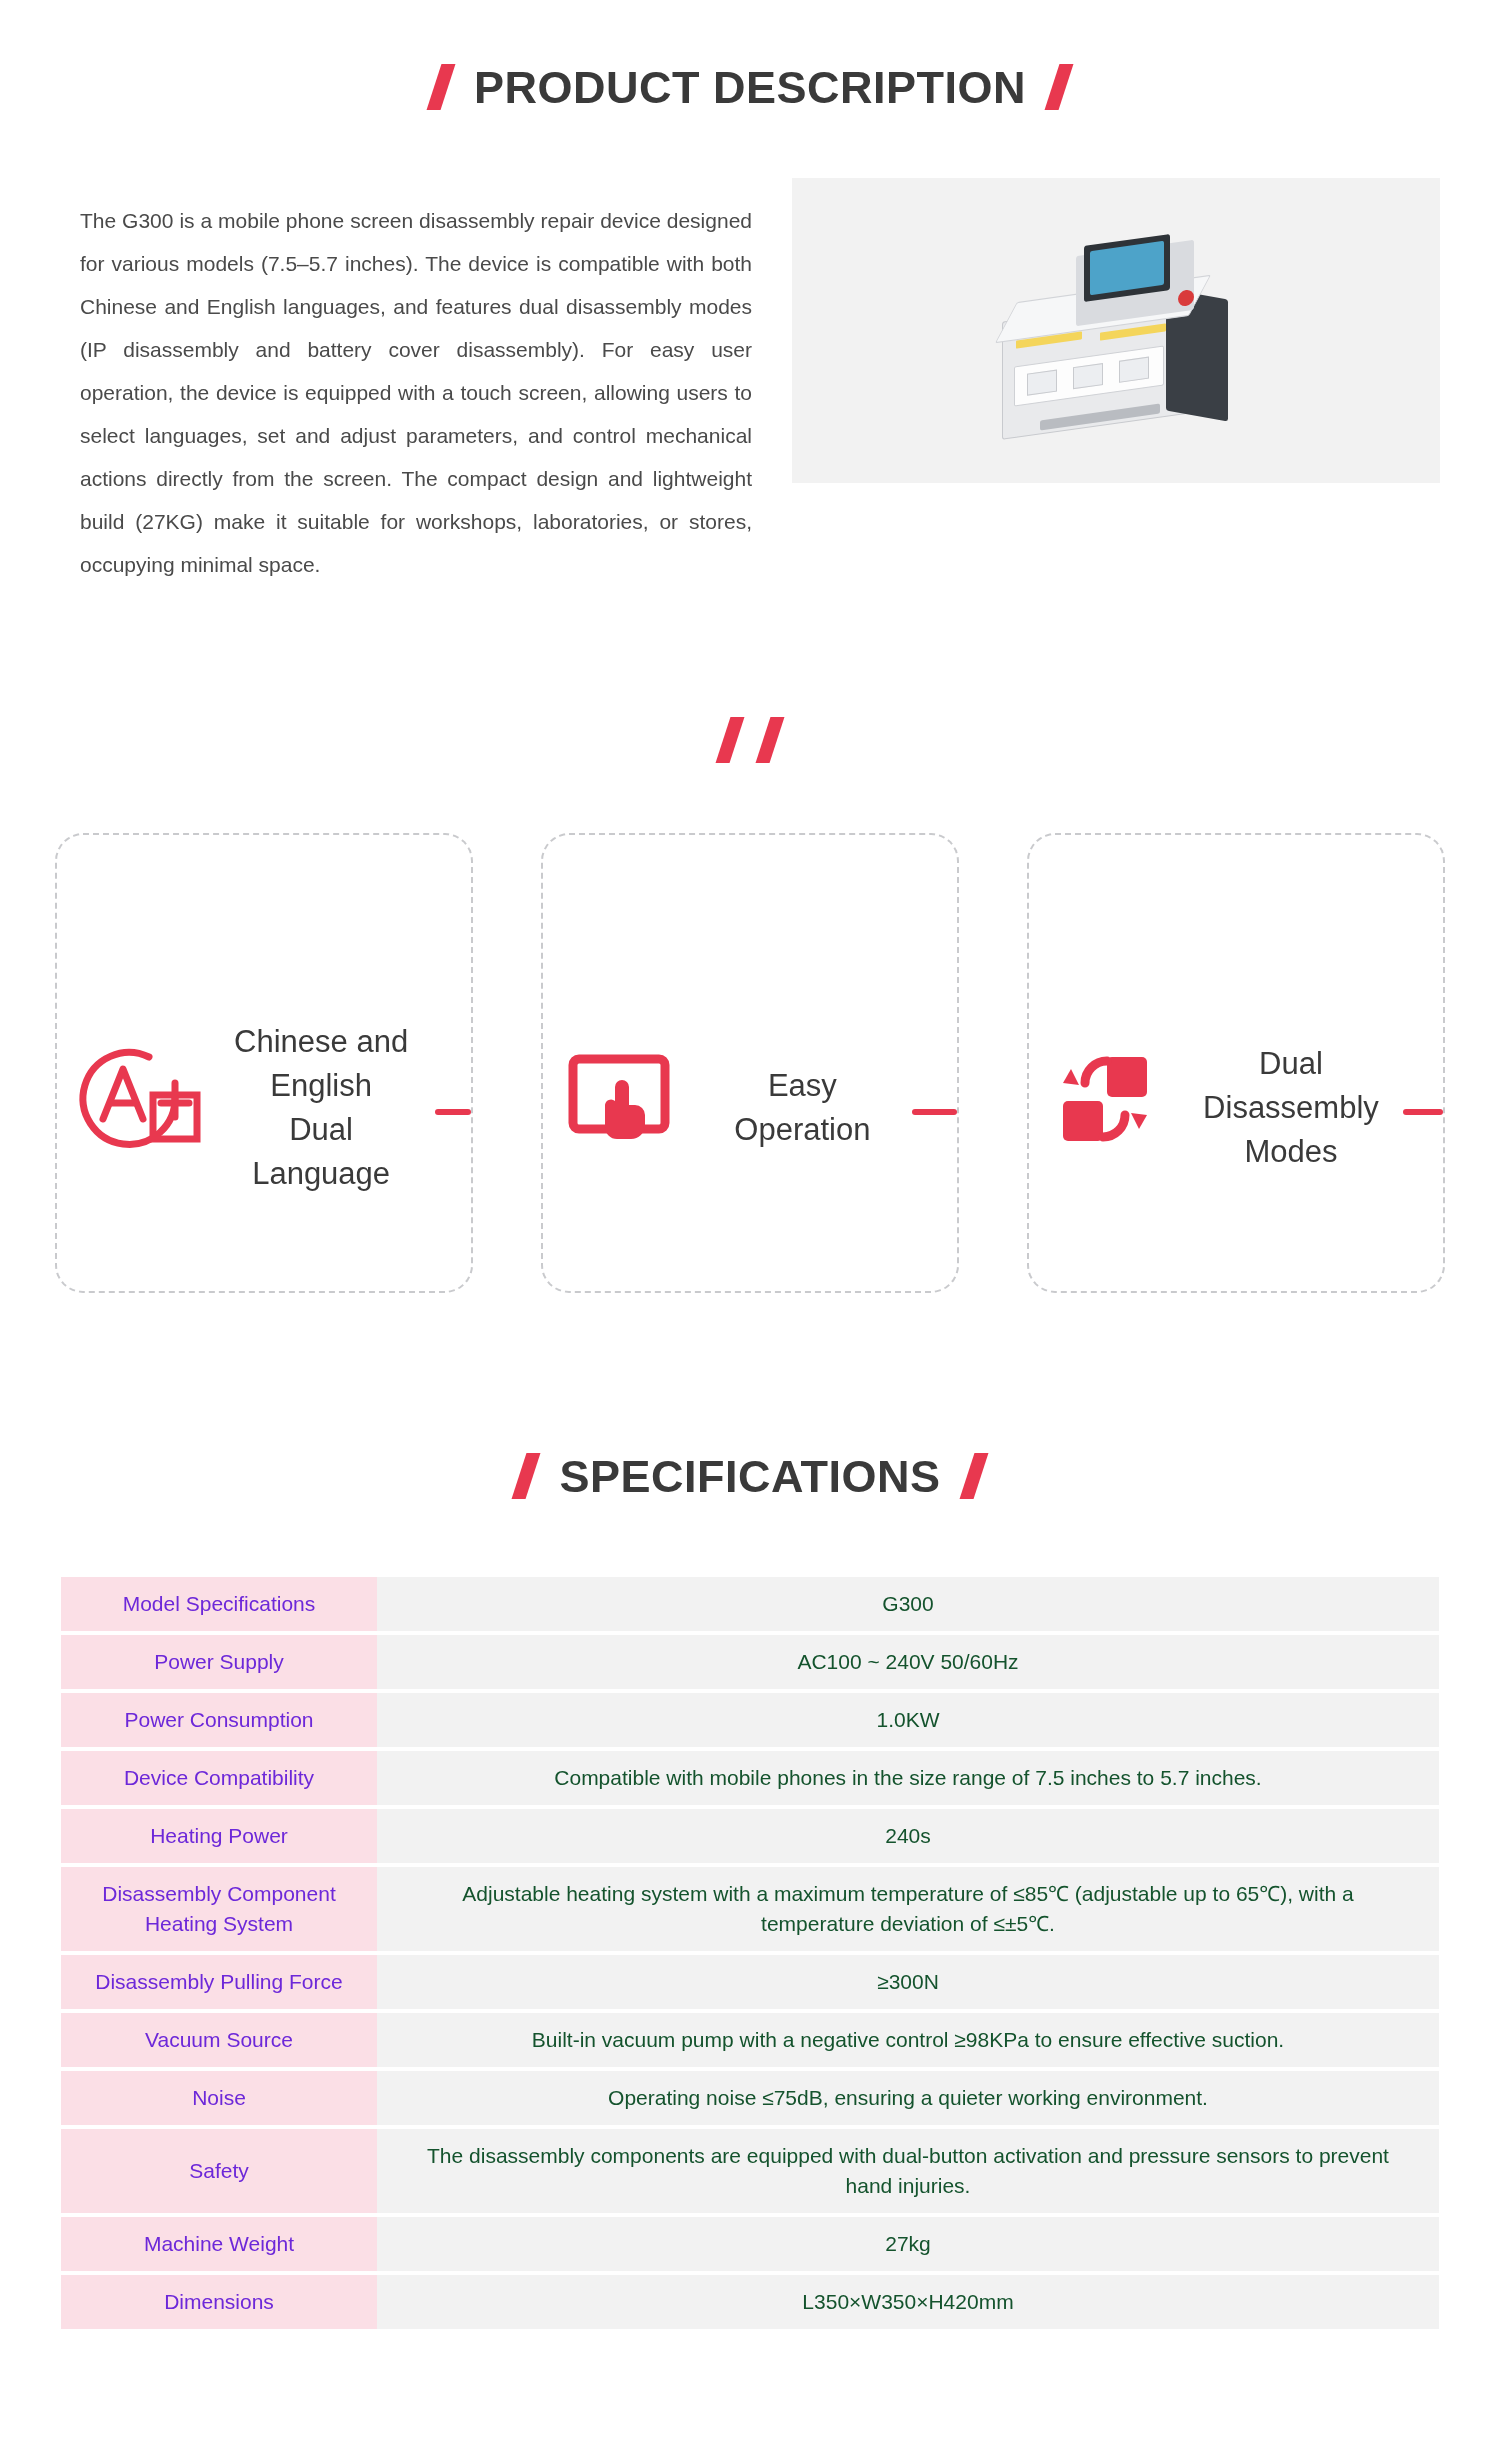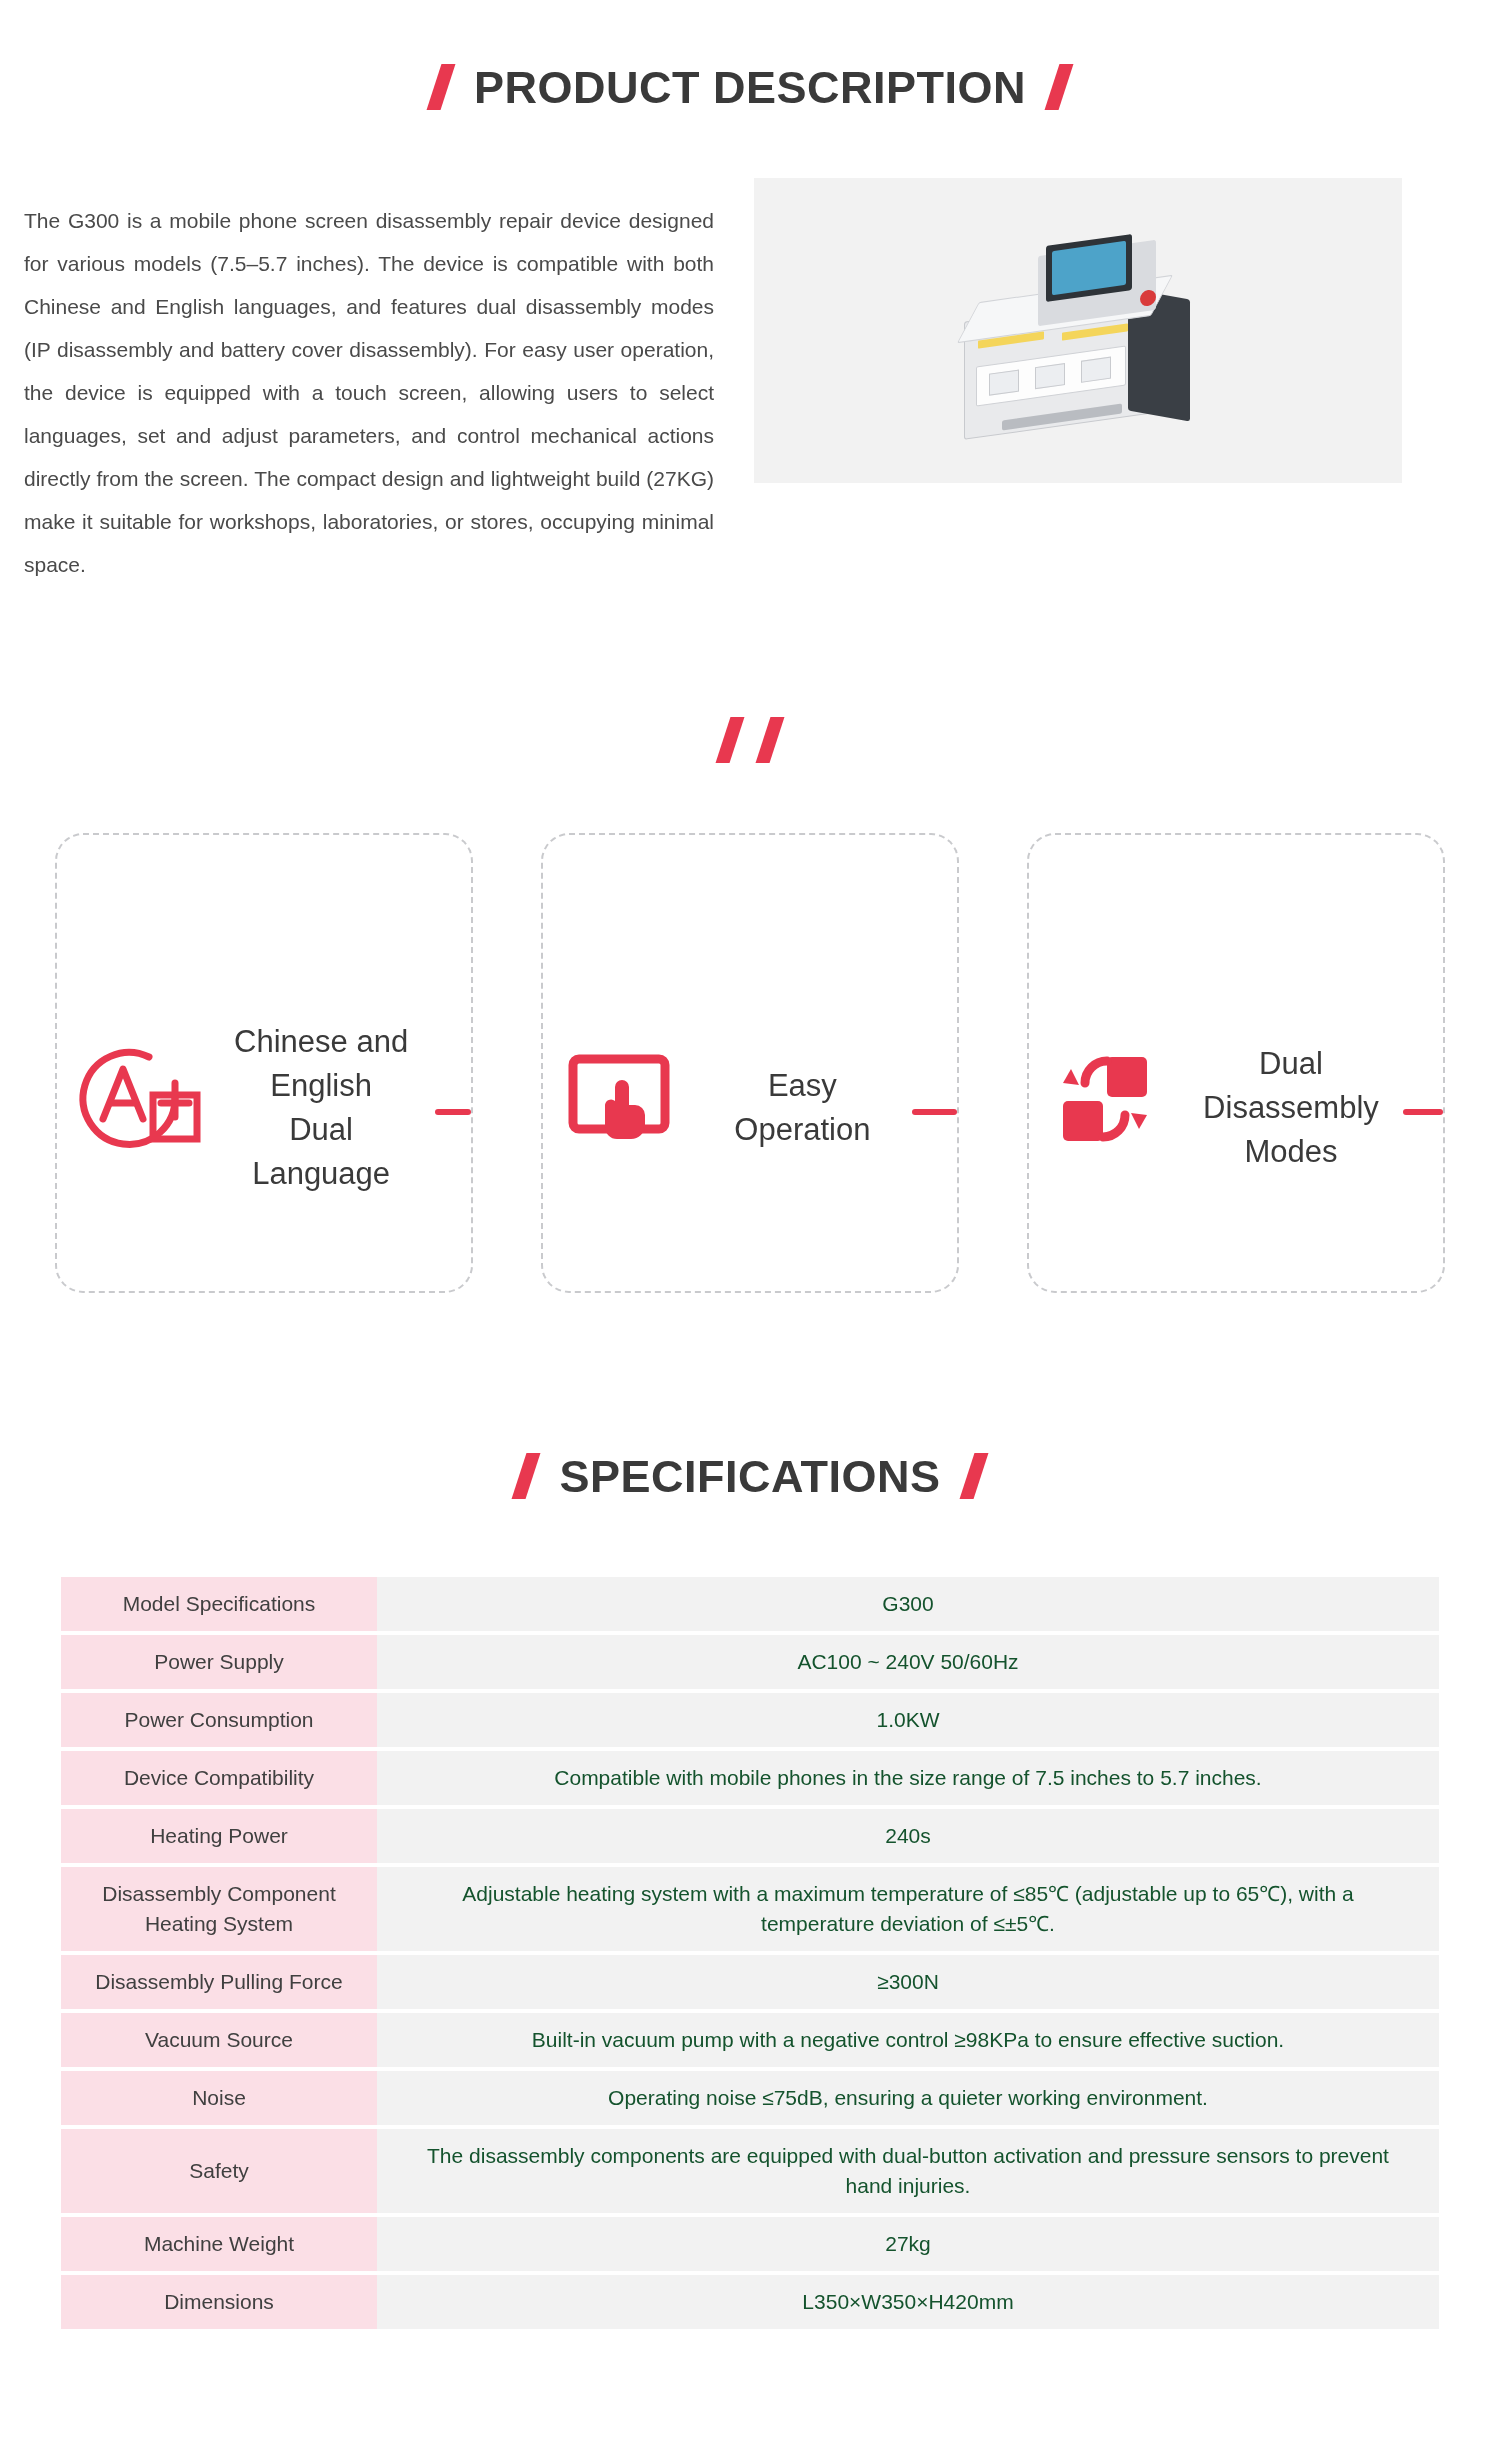--- a/index.html
+++ b/index.html
@@ -45,21 +45,21 @@
     color: #3a3a3a;
     font-family: "Liberation Sans", sans-serif;
   }
 
   
   #desc-heading { padding-top: 48px; }
   .desc-wrap {
     display: flex;
     align-items: flex-start;
     gap: 40px;
-    padding: 68px 60px 0 24px;
+    padding: 68px 60px 0 80px;
   }
   .desc-text {
     width: 690px;
     font-size: 21px;
     line-height: 43px;
     color: #4a4a4a;
     text-align: justify;
     text-justify: inter-word;
   }
   .desc-image {
@@ -224,21 +224,21 @@
     border-spacing: 0 4px;
     font-size: 21px;
   }
   .spec-table td {
     padding: 12px 16px;
     vertical-align: middle;
   }
   .spec-table td.label {
     width: 316px;
     background: #fbdfe6;
-    color: #404040;
+    color: #6d28d9;
     text-align: center;
     line-height: 30px;
   }
   .spec-table td.value {
     background: #f2f2f2;
     color: #14532d;
     text-align: center;
     line-height: 30px;
     padding-left: 30px;
     padding-right: 30px;

